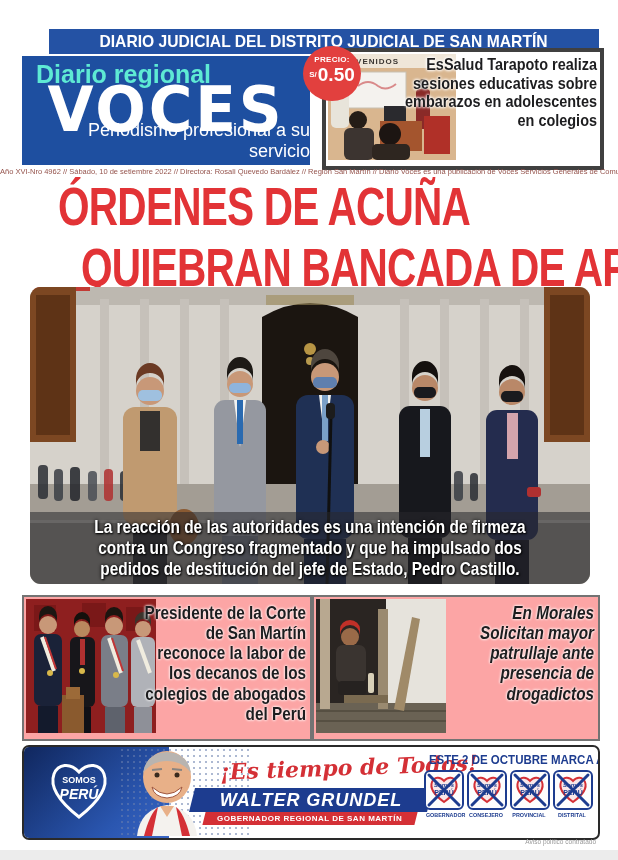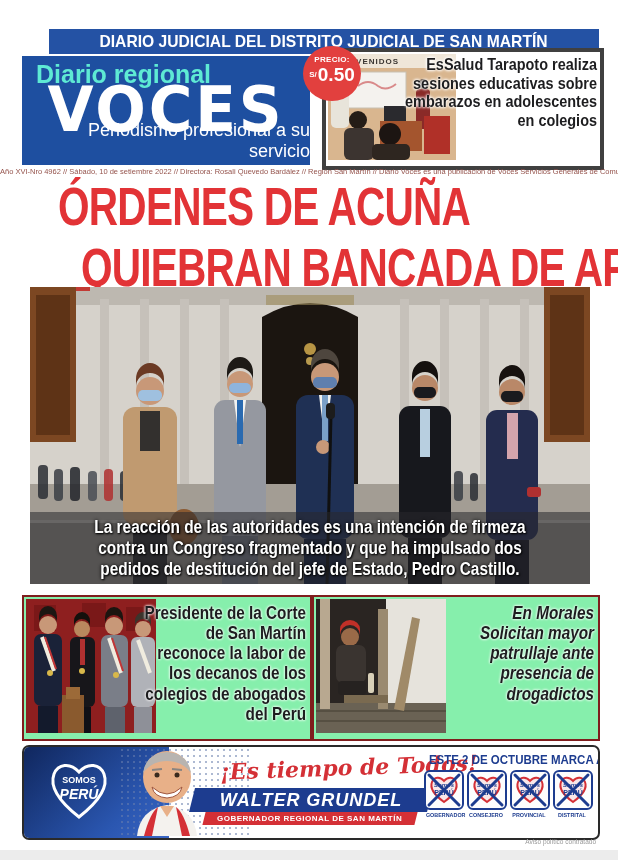--- a/index.html
+++ b/index.html
@@ -40,29 +40,29 @@
   .info-line{left:0;top:167px;width:618px;text-align:center;color:#95544d;
     font-size:7.5px;white-space:nowrap;}
 
   
   .main-headline{left:0;top:183px;width:520px;text-align:center;color:#e23336;
     font-weight:bold;line-height:48px;}
   .main-headline .line{display:inline-block;font-size:52px;transform:scale(.78,1.02);
     transform-origin:center;white-space:nowrap;letter-spacing:-1px;}
 
   
-  .main-photo{left:30px;top:287px;width:560px;height:297px;overflow:hidden;background:#cfccc6;}
+  .main-photo{left:30px;top:287px;width:560px;height:297px;overflow:hidden;background:#cfccc6;border-radius:11px;}
   .caption-overlay{position:absolute;left:0;bottom:0;width:100%;height:72px;
     background:rgba(40,40,44,.55);display:flex;align-items:center;justify-content:center;}
   .caption-text{width:540px;text-align:center;color:#fff;font-weight:bold;font-size:17.5px;
     line-height:1.2;transform:scaleX(.88);transform-origin:center;
     text-shadow:1px 1px 2px #000,0 0 4px #000;}
 
   
-  .story-box{background:#86efac;border:2px solid #7f1d1d;}
+  .story-box{background:#fca5a5;border:2px solid #737373;}
   .story-left{left:22px;top:595px;width:286px;height:142px;}
   .story-right{left:312px;top:595px;width:284px;height:142px;font-style:italic;}
   .story-photo{position:absolute;left:2px;top:2px;width:130px;height:134px;}
   .story-headline{position:absolute;right:4px;top:6px;text-align:right;color:#1d1d1f;
     font-weight:bold;font-size:18px;line-height:1.12;
     transform:scaleX(.85);transform-origin:top right;
     text-shadow:0 0 3px #fff,0 0 3px #fff;}
   .story-left .story-headline{width:198px;}
   .story-right .story-headline{width:168px;}
 

